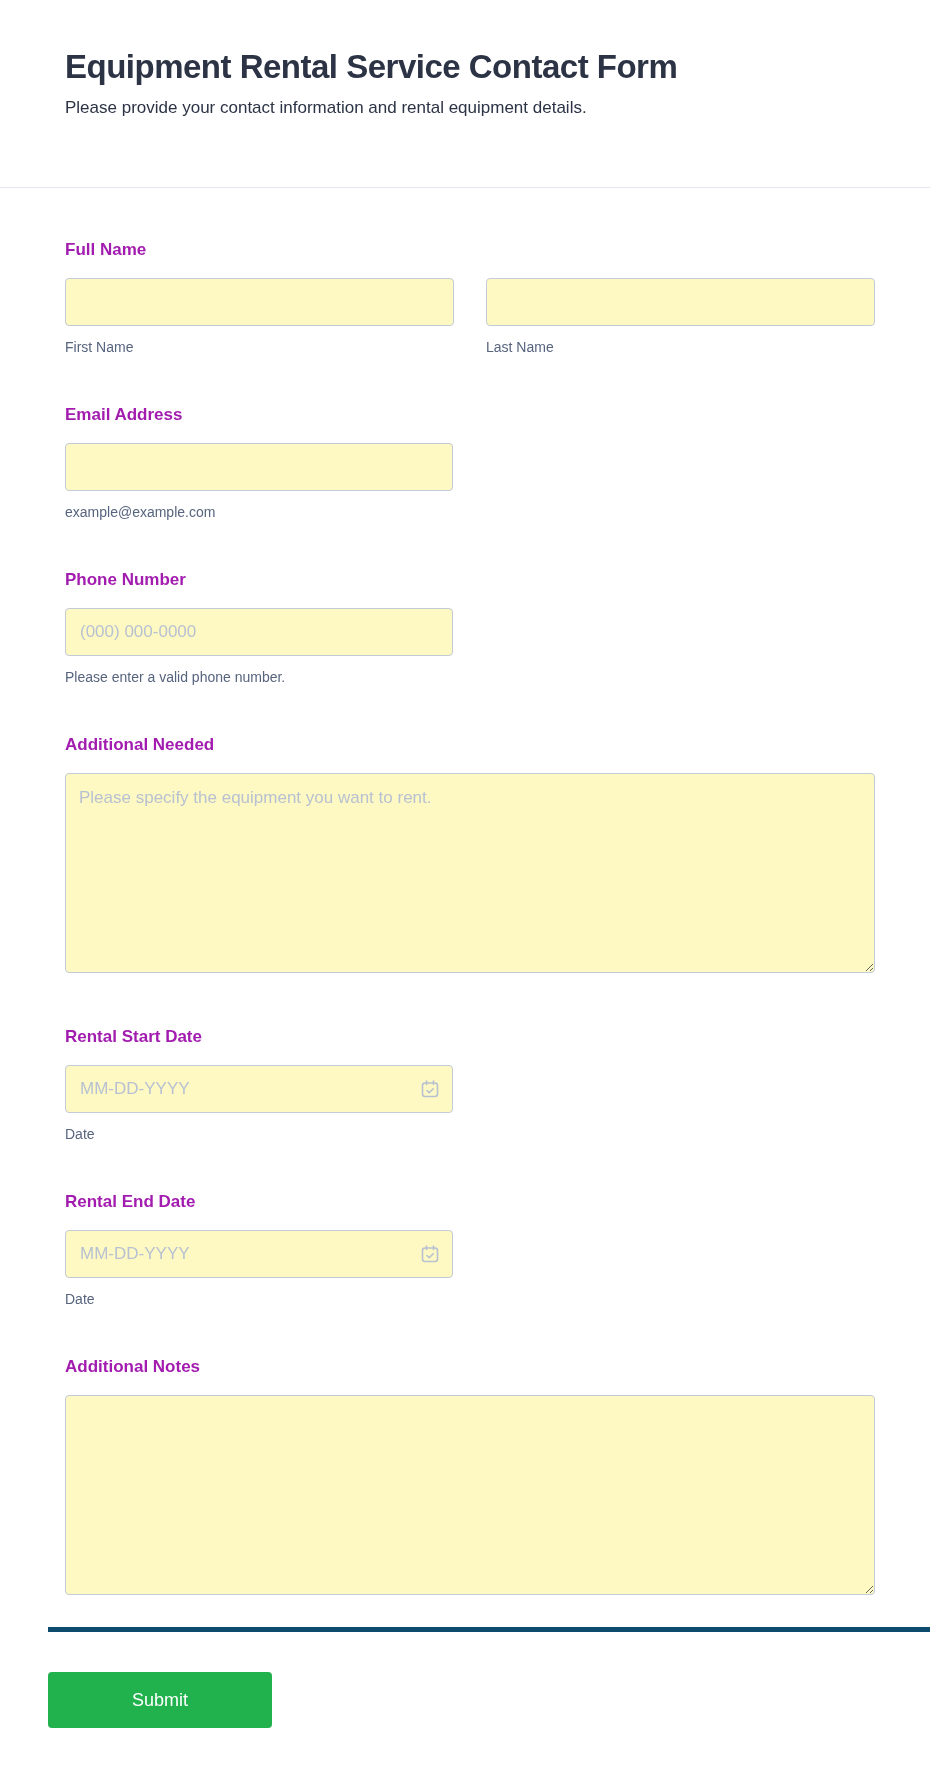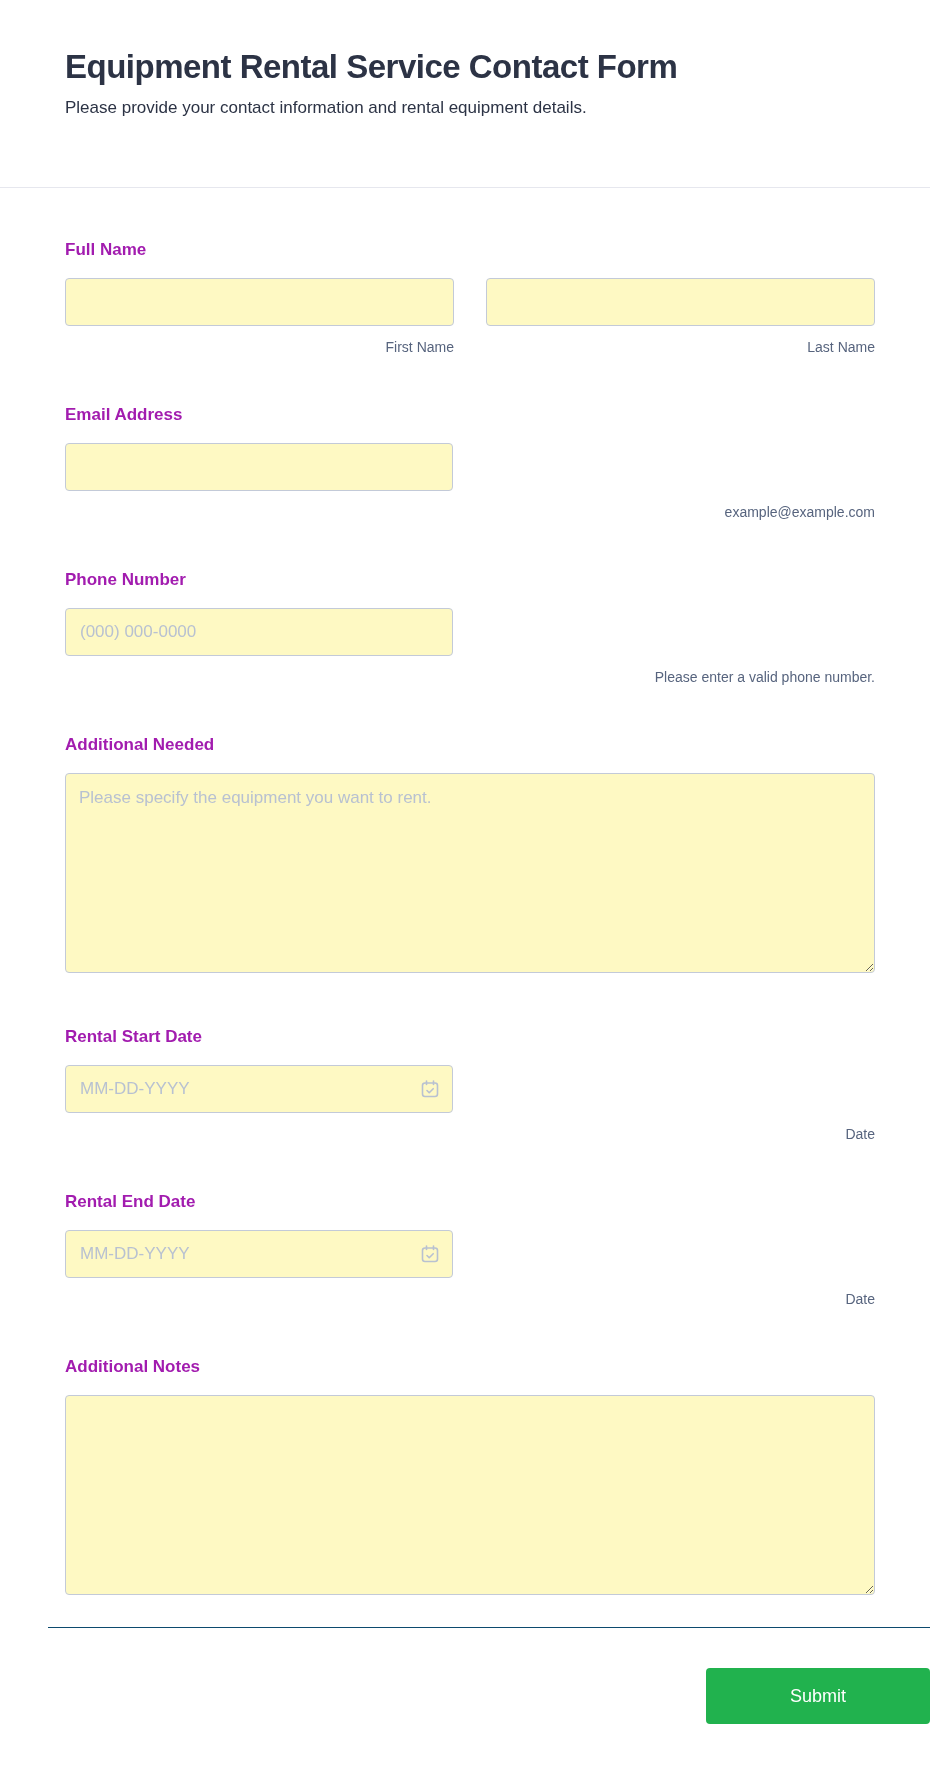--- a/index.html
+++ b/index.html
@@ -42,21 +42,20 @@
     font-size: 17px;
     font-weight: 600;
     color: #a21caf;
     margin-bottom: 18px;
   }
   .sublabel {
     margin-top: 13px;
     font-size: 14px;
     color: #57647e;
     line-height: 16px;
-    text-align: right;
   }
   input[type="text"], textarea {
     font-family: "Liberation Sans", sans-serif;
     font-size: 17px;
     color: #2c3345;
     border: 1px solid #c3cad8;
     border-radius: 4px;
     background: #fef9c3;
     outline: none;
   }
@@ -85,24 +84,24 @@
     top: 50%;
     transform: translateY(-50%);
     width: 22px; height: 22px;
     display: flex; align-items: center; justify-content: center;
     cursor: pointer;
   }
   .calendar-btn svg { display: block; }
 
   
   .form-footer {
-    border-top: 1px solid #0c4a6e;
+    border-top: 5px solid #0c4a6e;
     padding: 40px 0 51px 0;
     display: flex;
-    justify-content: flex-end;
+    justify-content: flex-start;
     margin-left: 48px;
   }
   .submit-btn {
     width: 224px;
     height: 56px;
     background: #21b24e;
     color: #ffffff;
     font-family: "Liberation Sans", sans-serif;
     font-size: 18px;
     font-weight: 500;

